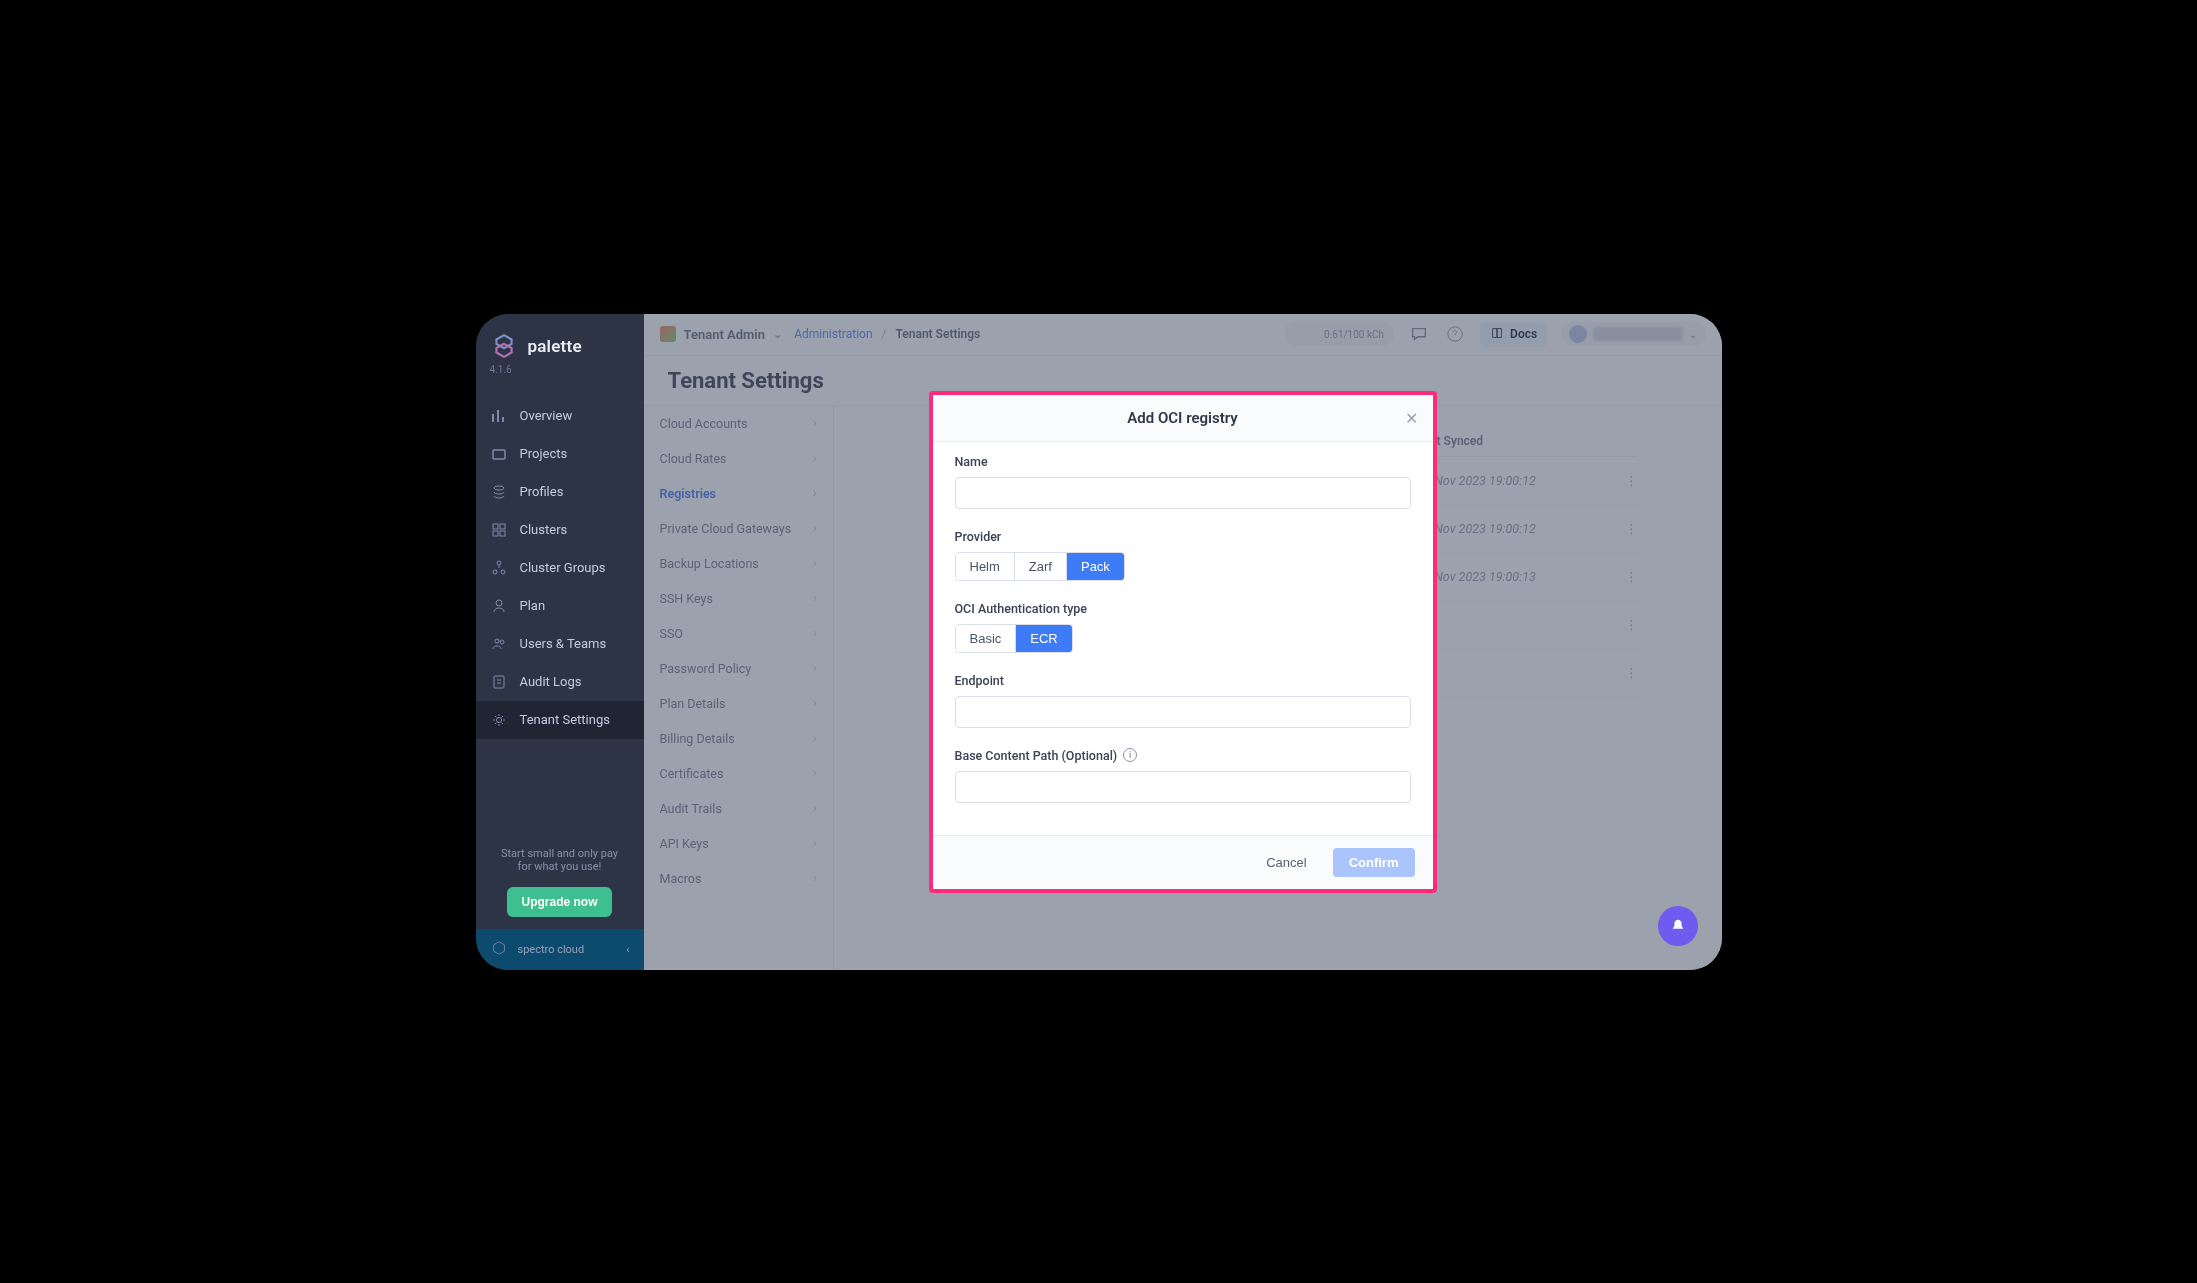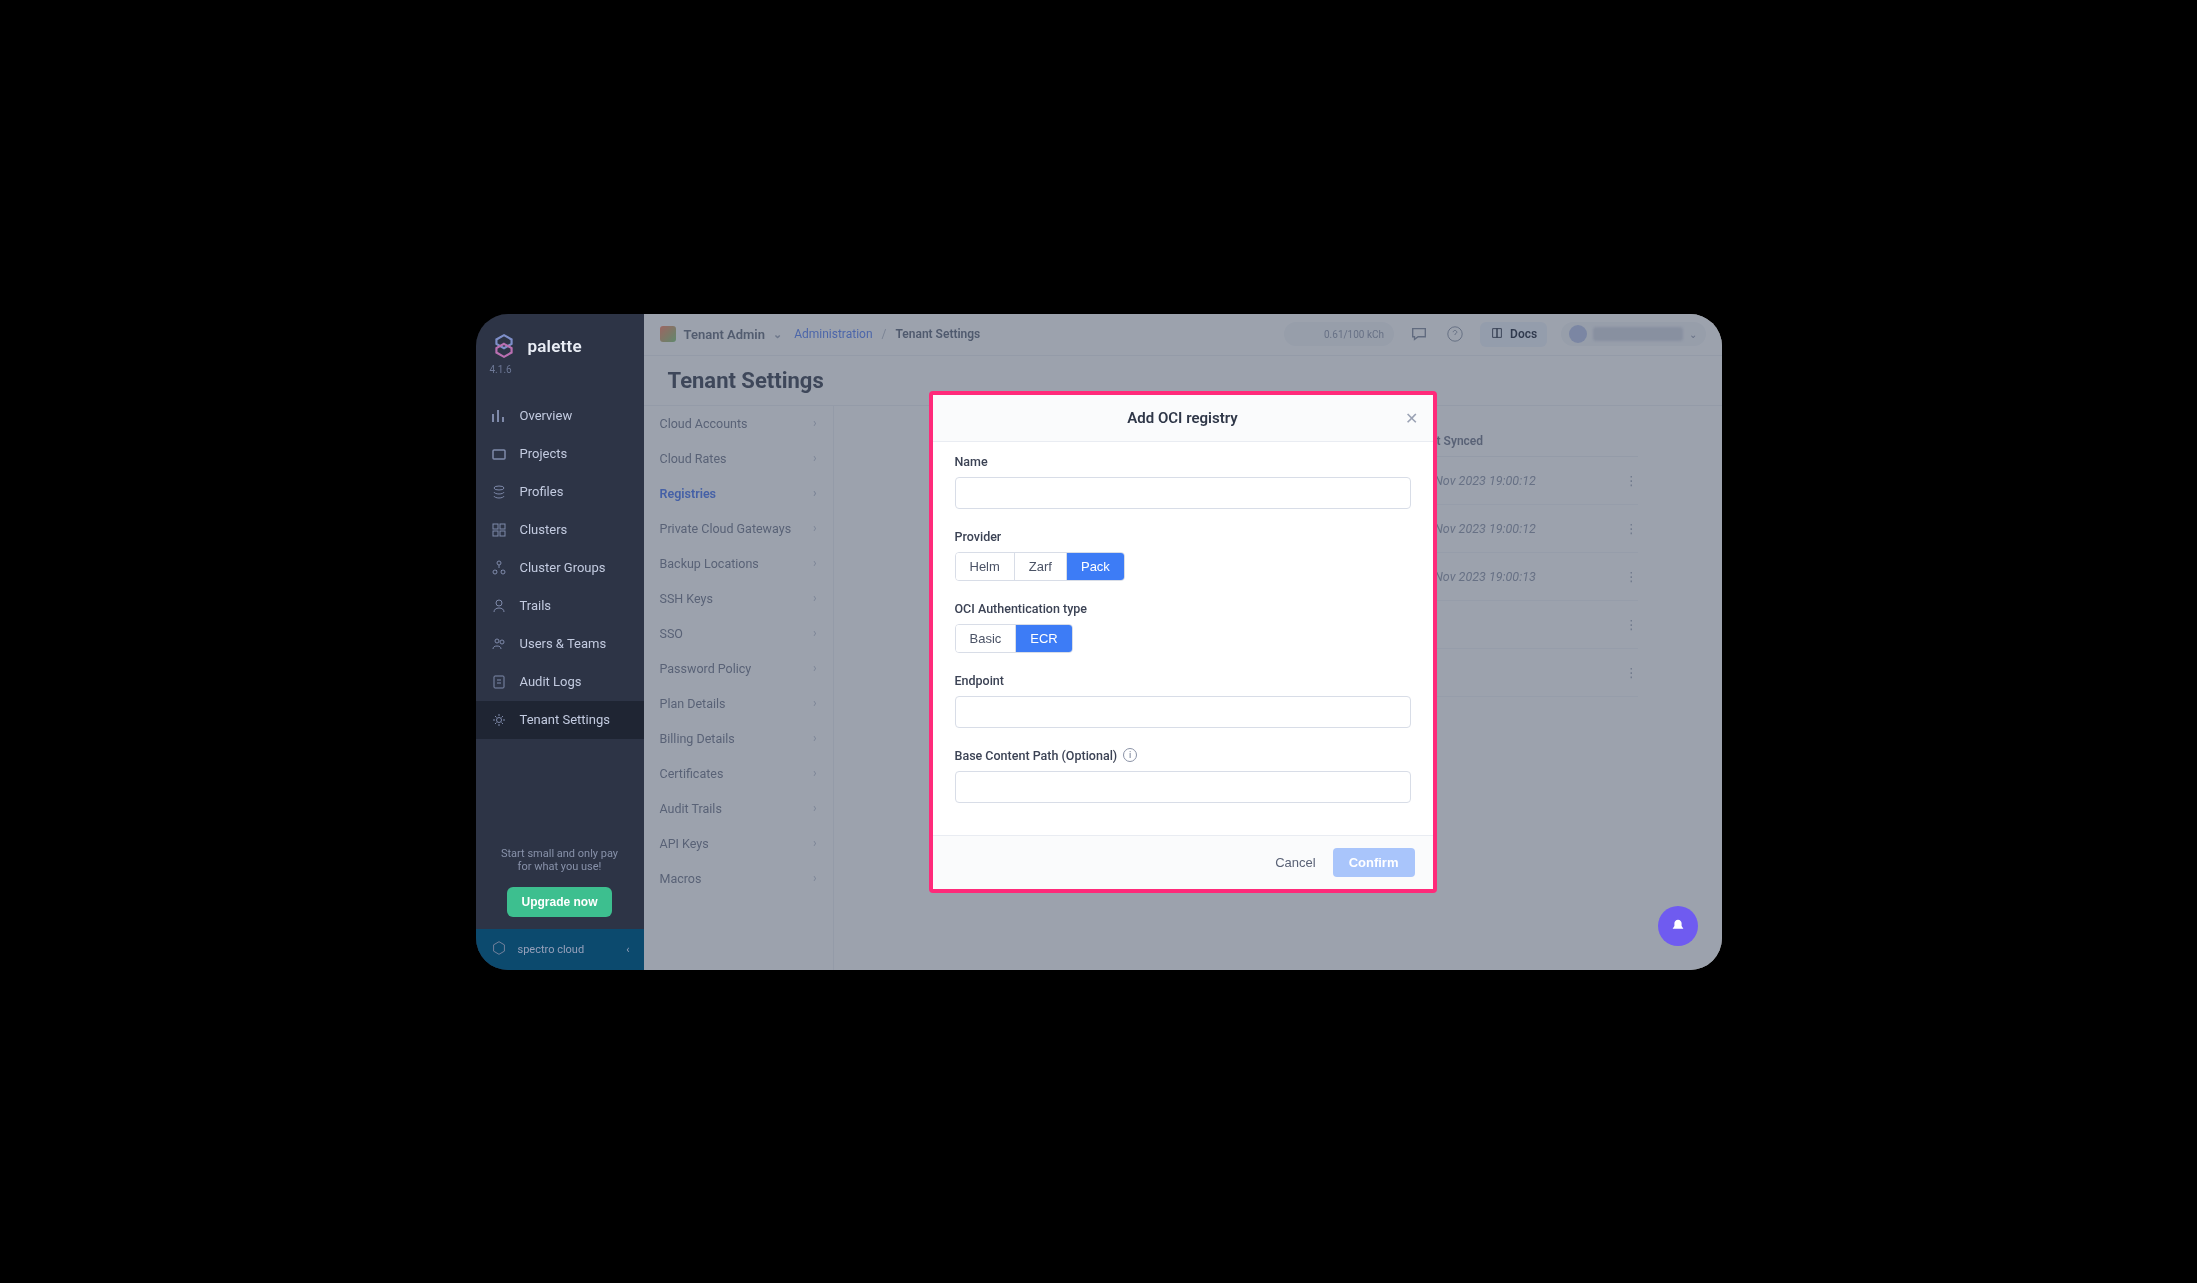--- a/index.html
+++ b/index.html
@@ -56,21 +56,21 @@
 .field{ margin-bottom:20px;}
 .flabel{ font-size:12.5px; color:#3b4254; font-weight:500; margin-bottom:8px; display:flex; align-items:center; gap:6px;}
 .finput{ width:100%; height:32px; border:1px solid #d8dde7; border-radius:4px; padding:0 10px; font-size:13px; color:#333; outline:none;}
 .seg{ display:inline-flex; border:1px solid #d8dde7; border-radius:4px; overflow:hidden;}
 .segbtn{ padding:6px 14px; font-size:13px; color:#4b5366; background:#fff; border:none; cursor:pointer; border-right:1px solid #d8dde7;}
 .segbtn:last-child{ border-right:none;}
 .segbtn.on{ background:#3d7cf6; color:#fff;}
 .info-icon{ width:14px; height:14px; border:1px solid #8a92a6; border-radius:50%; display:inline-flex; align-items:center; justify-content:center; font-size:9px; color:#8a92a6;}
 .toggle{ width:36px; height:18px; background:#d7dbe4; border-radius:10px; position:relative; cursor:pointer;}
 .toggle .knob{ position:absolute; left:2px; top:2px; width:14px; height:14px; background:#fff; border-radius:50%;}
-.mfoot{ border-top:1px solid #e9ecf2; padding:12px 18px; display:flex; justify-content:flex-end; gap:1px; background:#fafbfc;}
+.mfoot{ border-top:1px solid #e9ecf2; padding:12px 18px; display:flex; justify-content:flex-end; gap:10px; background:#fafbfc;}
 .btn{ border:none; border-radius:4px; padding:7px 16px; font-size:13px; cursor:pointer;}
 .btn-cancel{ background:transparent; color:#5a6276;}
 .btn-confirm{ background:#a9c5fb; color:#fff; font-weight:600;}
 .fab{ position:absolute; right:24px; bottom:24px; width:40px; height:40px; background:#6f5bf0; border-radius:50%; display:flex; align-items:center; justify-content:center; color:#fff; z-index:11; cursor:pointer;}
 .hidden-link{ color:#3e6ef0; margin-top:18px; font-size:13px;}
 </style>
 </head>
 <body>
 
 <div class="frame">
@@ -135,21 +135,21 @@
           </span>
           <span>Cluster Groups</span>
         </div>
       <div class="navitem">
           <span class="nicon">
             <svg width="16" height="16" viewBox="0 0 16 16">
               <circle cx="8" cy="5" r="3" fill="none" stroke="currentColor"></circle>
               <path d="M3 14c0-2.5 2-4 5-4s5 1.5 5 4" fill="none" stroke="currentColor"></path>
             </svg>
           </span>
-          <span>Trails</span>
+          <span>Plan</span>
         </div>
       <div class="navitem">
           <span class="nicon">
             <svg width="16" height="16" viewBox="0 0 16 16">
               <circle cx="6" cy="5" r="2" fill="none" stroke="currentColor"></circle>
               <circle cx="11" cy="6" r="2" fill="none" stroke="currentColor"></circle>
               <path d="M2 13c0-2 1.5-3 4-3s4 1 4 3" fill="none" stroke="currentColor"></path>
             </svg>
           </span>
           <span>Users &amp; Teams</span>

